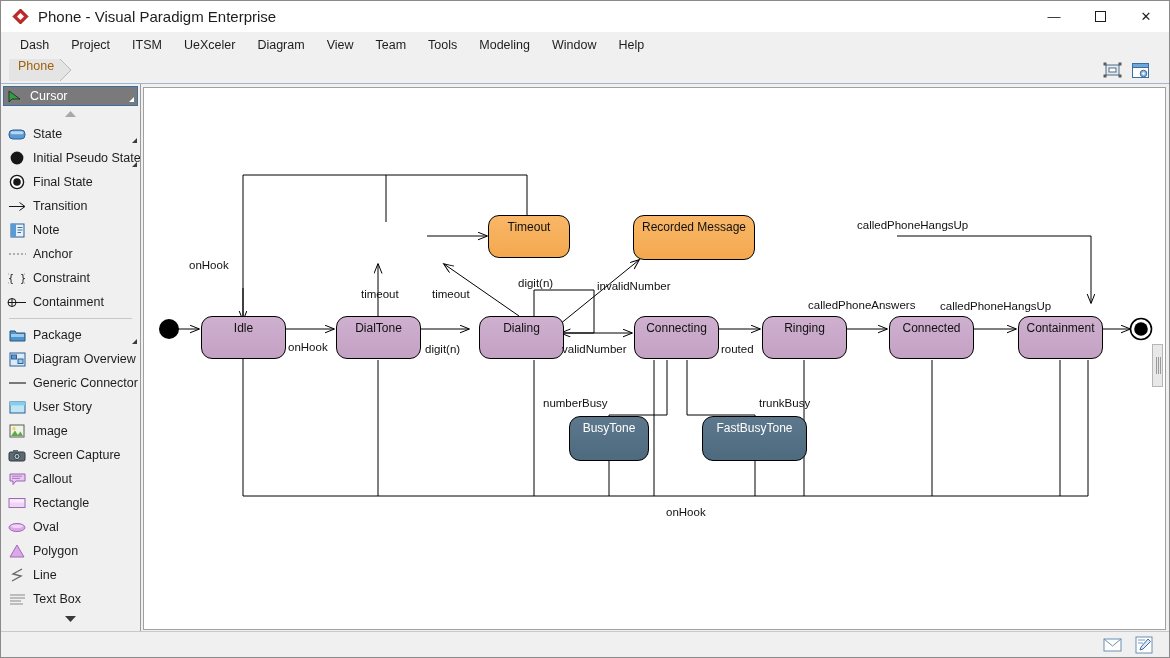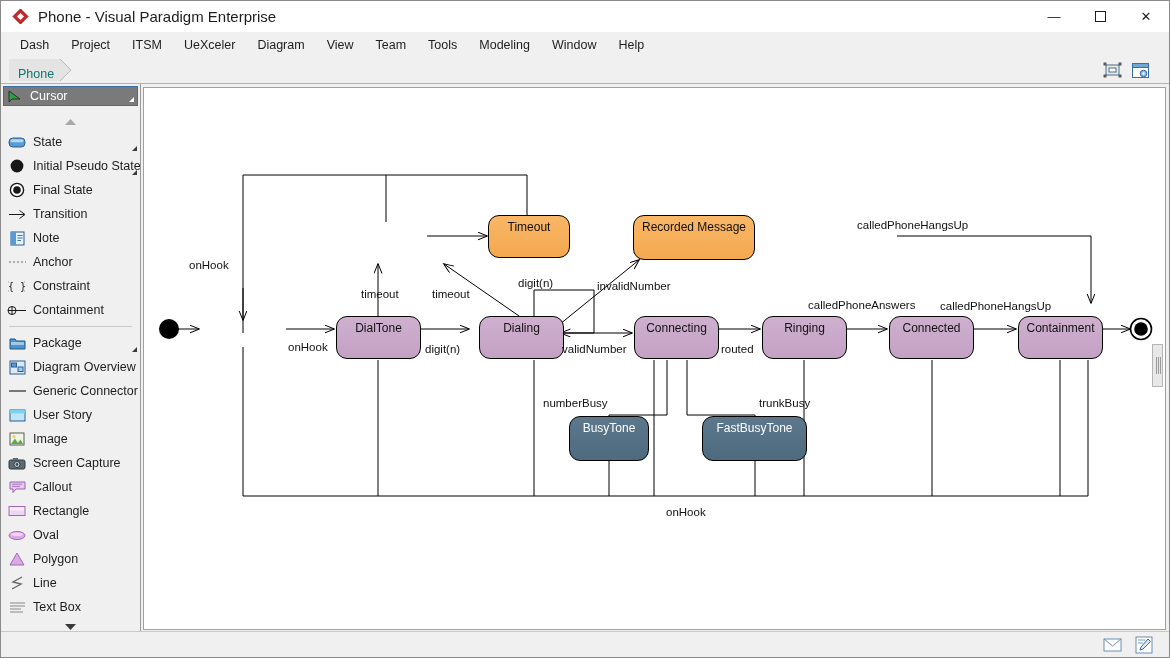--- a/index.html
+++ b/index.html
@@ -43,40 +43,40 @@
     white-space:nowrap;
   }
 
   
   #cbar {
     position:absolute; left:0; top:56px; width:1168px; height:27px;
     background:#f0f0f0; display:flex; align-items:center;
     border-bottom:1px solid #9fb6cd;
   }
   #breadcrumb {
-    position:relative; display:flex; align-items:flex-end; height:22px;
+    position:relative; display:flex; align-items:flex-start; height:22px;
     margin-left:8px; padding:0 6px 0 9px; background:#e4e4e4;
-    font-size:12.5px; color:#0f766e;
+    font-size:12.5px; color:#a16207;
   }
   #breadcrumb .bc-arrow {
     position:absolute; right:-11px; top:0; width:11px; height:22px;
   }
   #cbar-right {
     position:absolute; right:18px; top:2px; display:flex; gap:6px; align-items:center;
   }
   .tbicon { width:22px; height:22px; display:flex; align-items:center; justify-content:center; cursor:default;}
 
   
   #palette {
     position:absolute; left:0; top:83px; width:140px; height:549px;
     background:#f0f0f0; border-right:1px solid #9a9a9a;
     overflow:hidden;
   }
   #pal-cursor {
-    position:relative; margin:2px 2px 8px 2px; height:20px;
+    position:relative; margin:2px 2px 0 2px; height:20px;
     background:#7a7a7a; border:1px solid #3b6ea5;
     display:flex; align-items:center; cursor:default;
   }
   #pal-cursor .pl-label { color:#ffffff; }
   .pl-item {
     position:relative; display:flex; align-items:center; height:24px;
     padding-left:6px; cursor:default;
   }
   .pl-ico {
     width:20px; height:18px; margin-right:6px; flex:none;
@@ -493,20 +493,23 @@
             <circle cx="11" cy="11" r="10" fill="#000"></circle>
           </svg>
       </div>
       <div style="position:absolute;left:985px;top:229px;">
         <svg width="24" height="24" viewBox="0 0 24 24">
             <circle cx="12" cy="12" r="10.5" fill="#fff" stroke="#000" stroke-width="1.6"></circle>
             <circle cx="12" cy="12" r="6.8" fill="#000"></circle>
           </svg>
       </div>
 
+      <div class="node purple" style="left:57px;  top:228px; width:85px;  height:43px;">
+          <span>Idle</span>
+        </div>
       <div class="node purple" style="left:192px; top:228px; width:85px;  height:43px;">
           <span>DialTone</span>
         </div>
       <div class="node purple" style="left:327px; top:228px; width:85px;  height:43px;margin-left:8px;">
           <span>Dialing</span>
         </div>
       <div class="node purple" style="left:490px; top:228px; width:85px;  height:43px;">
           <span>Connecting</span>
         </div>
       <div class="node purple" style="left:618px; top:228px; width:85px;  height:43px;">

